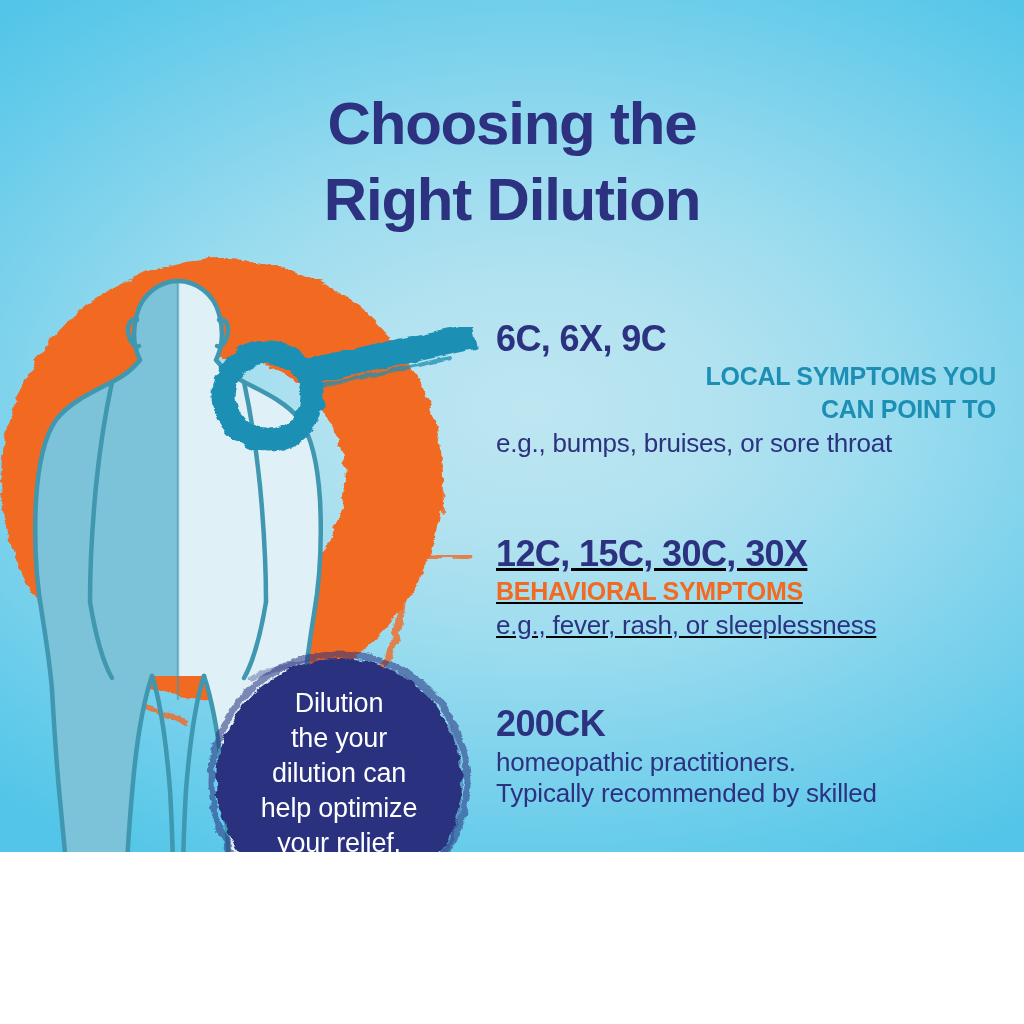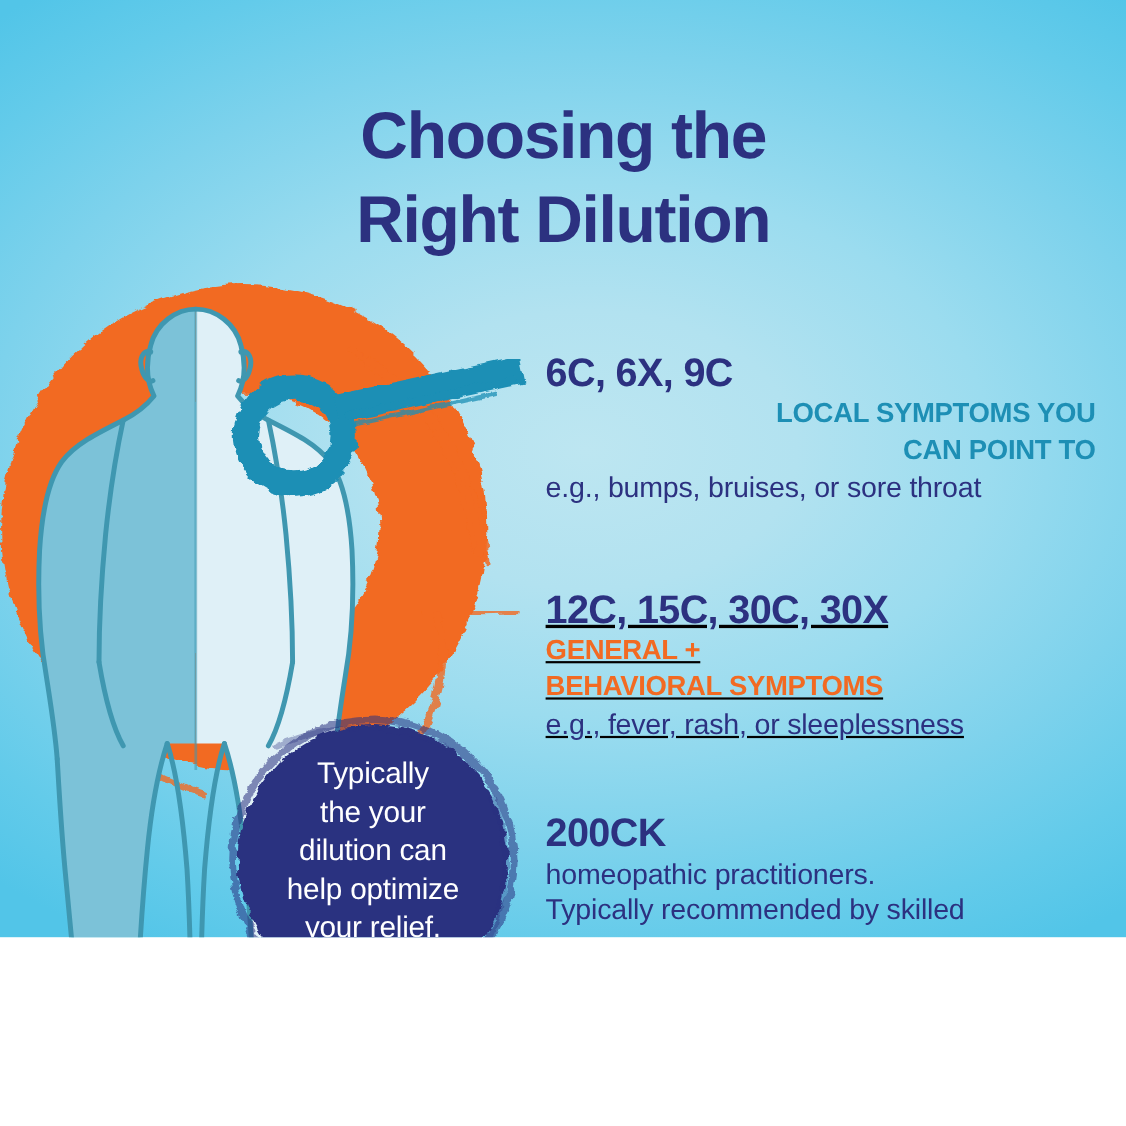--- a/index.html
+++ b/index.html
@@ -306,34 +306,33 @@
 
     <div class="dilution-item item-1">
       <span class="code">6C, 6X, 9C</span>
       <span class="subhead teal">LOCAL SYMPTOMS YOU</span>
       <span class="subhead teal">CAN POINT TO</span>
       <span class="example">e.g., bumps, bruises, or sore throat</span>
     </div>
 
     <div class="dilution-item item-2">
       <span class="code">12C, 15C, 30C, 30X</span>
-      <span class="subhead orange">GENERAL +</span>
       <span class="subhead orange">BEHAVIORAL SYMPTOMS</span>
       <span class="example">e.g., fever, rash, or sleeplessness</span>
     </div>
 
     <div class="dilution-item item-3">
       <span class="code">200CK</span>
       <span class="example">homeopathic practitioners.</span>
       <span class="example">Typically recommended by skilled</span>
     </div>
 
   </div>
 
   <div class="badge-text">
-    <span>Typically</span>
+    <span>Dilution</span>
     <span>the your</span>
     <span>dilution can</span>
     <span>help optimize</span>
     <span>your relief.</span>
   </div>
 
 </div>
 
 </body></html>

